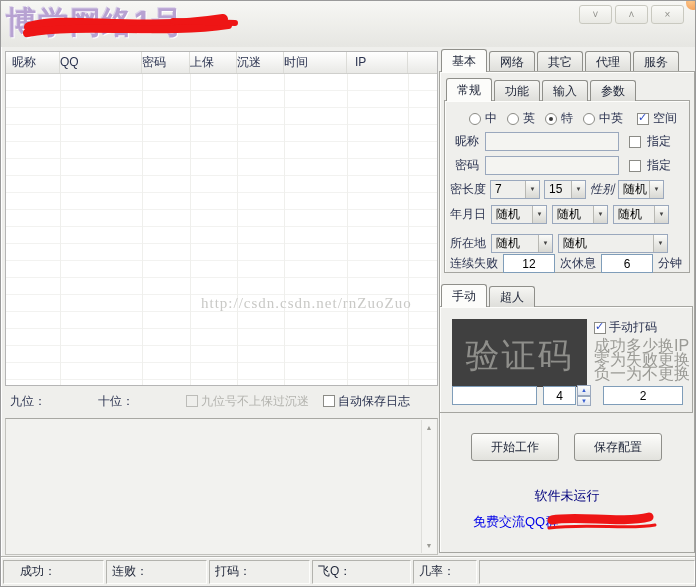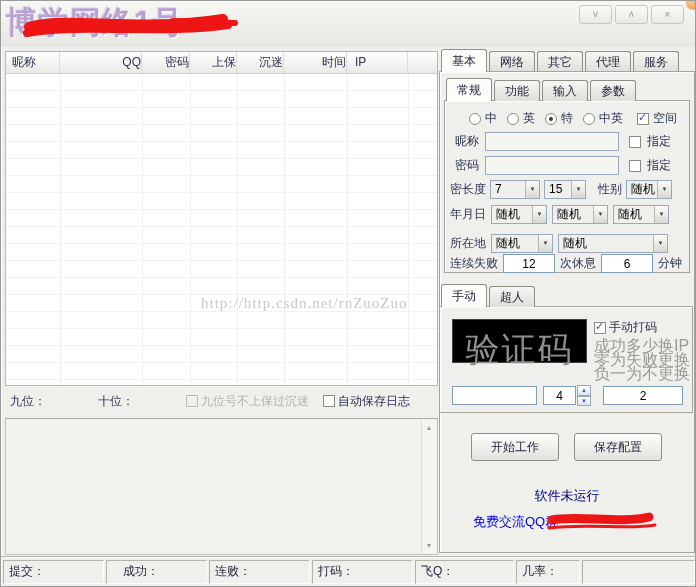--- a/index.html
+++ b/index.html
@@ -14,21 +14,21 @@
                color:#b7a2d2; text-shadow:1px 1px 0 #ffffff, -1px -1px 0 #d9cfe8; white-space:nowrap; }
   .scribble { position:absolute; pointer-events:none; }
   .win-btn { position:absolute; top:4px; width:33px; height:19px; background:linear-gradient(#fafaf7,#e9e9e4);
              border:1px solid #c9c9c0; border-radius:3px; color:#90908a; font-size:10px; line-height:17px; text-align:center; }
   .corner-dot { position:absolute; right:-5px; top:-5px; width:14px; height:14px; border-radius:50%;
                 background:radial-gradient(circle at 35% 35%, #ffc07a, #ef8632); opacity:.85; }
 
   
   .grid { position:absolute; left:4px; top:50px; width:433px; height:335px; background:#fff; border:1px solid #b5b5b5; }
   .grid-header { position:relative; height:22px; background:linear-gradient(#ffffff,#e9e9e6); border-bottom:1px solid #cfcfcc; display:flex; }
-  .grid-header span { display:block; height:100%; line-height:21px; text-align:right; border-right:1px solid #dcdcd8; color:#2b3350; overflow:hidden; }
+  .grid-header span { display:block; height:100%; line-height:21px; text-align:left; border-right:1px solid #dcdcd8; color:#2b3350; overflow:hidden; }
   .grid-body { position:relative; height:311px;
                background:repeating-linear-gradient(to bottom, transparent 0 16px, #f2f2f0 16px 17px); }
   .vline { position:absolute; top:0; bottom:0; width:1px; background:#efefec; }
 
   
   .midbar { position:absolute; left:4px; top:386px; width:433px; height:28px; display:flex; align-items:center; }
   .midbar .lbl { color:#2b3350; }
   .cbrow { display:flex; align-items:center; gap:3px; }
 
   
@@ -59,21 +59,21 @@
   .cbox { width:12px; height:12px; border:1px solid #8b8b86; background:#fff; display:inline-block; position:relative; font-size:11px; }
   .cbox.chk::after { content:"✓"; position:absolute; left:0px; top:-3px; color:#2b49c4; font-weight:bold; }
   .cbox.dis { border-color:#bcbcb8; background:#efefec; }
 
   .tfield { height:19px; border:1px solid #9aa8bd; background:#f4f4f1; }
   input.num { height:19px; border:1px solid #7f9db9; background:#fff; text-align:center; font-size:12px; font-family:inherit; color:#000; }
   .combo { height:19px; border:1px solid #9aa8bd; background:#efefec; display:flex; }
   .combo .cval { flex:1; line-height:17px; padding-left:4px; color:#000; overflow:hidden; white-space:nowrap; }
   .combo .cbtn { width:14px; border-left:1px solid #b8b8b3; background:linear-gradient(#fbfbf8,#d8d8d3); font-size:6px; color:#444; text-align:center; line-height:17px; }
 
-  .captcha-box { position:absolute; left:12px; top:12px; width:135px; height:44px; background:#000000; border:1px solid #404040; }
+  .captcha-box { position:absolute; left:12px; top:12px; width:135px; height:68px; background:#404040; border:7px solid #404040; }
   .captcha-box span { display:block; text-align:center; font-size:34px; color:#8e8e8a; line-height:58px; letter-spacing:2px; }
   .hint { color:#9a9a95; font-size:16px; line-height:14px; white-space:nowrap; }
 
   .spinner { width:14px; height:21px; display:flex; flex-direction:column; margin-left:1px; }
   .spinner div { flex:1; border:1px solid #9aa8bd; background:linear-gradient(#fdfdfb,#dfe5ef); font-size:6px; color:#3a5fd0; text-align:center; line-height:8px; }
 
   .pushbtn { position:absolute; width:88px; height:28px; background:linear-gradient(#fdfdfb,#e2e2dd);
              border:1px solid #8f8f8a; border-radius:3px; text-align:center; line-height:26px; color:#1d2437; }
   .runstate { position:absolute; left:0; width:100%; text-align:center; color:#00007d; font-size:13px; }
   .qqlink { position:absolute; color:#0000e8; font-size:13px; }
@@ -136,21 +136,20 @@
 
   <div class="logbox">
     <div class="vscroll">
       <div class="arr" style="top:0;">▲</div>
       <div class="arr" style="bottom:0;">▼</div>
     </div>
   </div>
 
   <div class="hr-sunken"></div>
   <div class="statusbar">
-    <div class="spanel" style="width:101px;">提交：</div>
     <div class="spanel" style="width:101px;padding-left:16px;">成功：</div>
     <div class="spanel" style="width:101px;">连败：</div>
     <div class="spanel" style="width:101px;">打码：</div>
     <div class="spanel" style="width:99px;">飞Q：</div>
     <div class="spanel" style="width:64px;">几率：</div>
     <div class="spanel" style="flex:1;"></div>
   </div>
 
   <div class="rpanel">
 
@@ -201,21 +200,21 @@
       <div class="frow" style="left:5px;top:79px;gap:4px;">
         <span class="lbl">密长度</span>
         <span class="combo" style="width:50px;">
           <span class="cval">7</span>
           <span class="cbtn">▼</span>
         </span>
         <span class="combo" style="width:42px;">
           <span class="cval">15</span>
           <span class="cbtn">▼</span>
         </span>
-        <span class="lbl" style="margin-left:8px;">性别</span>
+        <span class="lbl" style="margin-left:0;font-style:italic;">性别</span>
         <span class="combo" style="width:46px;">
           <span class="cval">随机</span>
           <span class="cbtn">▼</span>
         </span>
       </div>
 
       <div class="frow" style="left:5px;top:104px;gap:5px;">
         <span class="lbl">年月日</span>
         <span class="combo" style="width:56px;">
           <span class="cval">随机</span>
@@ -285,15 +284,15 @@
 
     <div class="runstate" style="top:440px;">软件未运行</div>
 
     <div class="qqlink" style="left:34px;top:466px;">免费交流QQ群</div>
     <svg class="scribble" style="left:108px;top:462px;" width="110" height="24" viewBox="0 0 110 24">
       <path d="M5 11 C 30 6, 75 15, 102 8" stroke="#ee1515" stroke-width="9" fill="none" stroke-linecap="round"></path>
       <path d="M2 19 C 40 14, 85 21, 108 16" stroke="#ee1515" stroke-width="3" fill="none" stroke-linecap="round"></path>
     </svg>
   </div>
 
-  <div class="watermark">http://http.csdn.net/rnZuoZuo</div>
+  <div class="watermark">http://csdn.csdn.net/rnZuoZuo</div>
 
 </div>
 
 </body></html>

